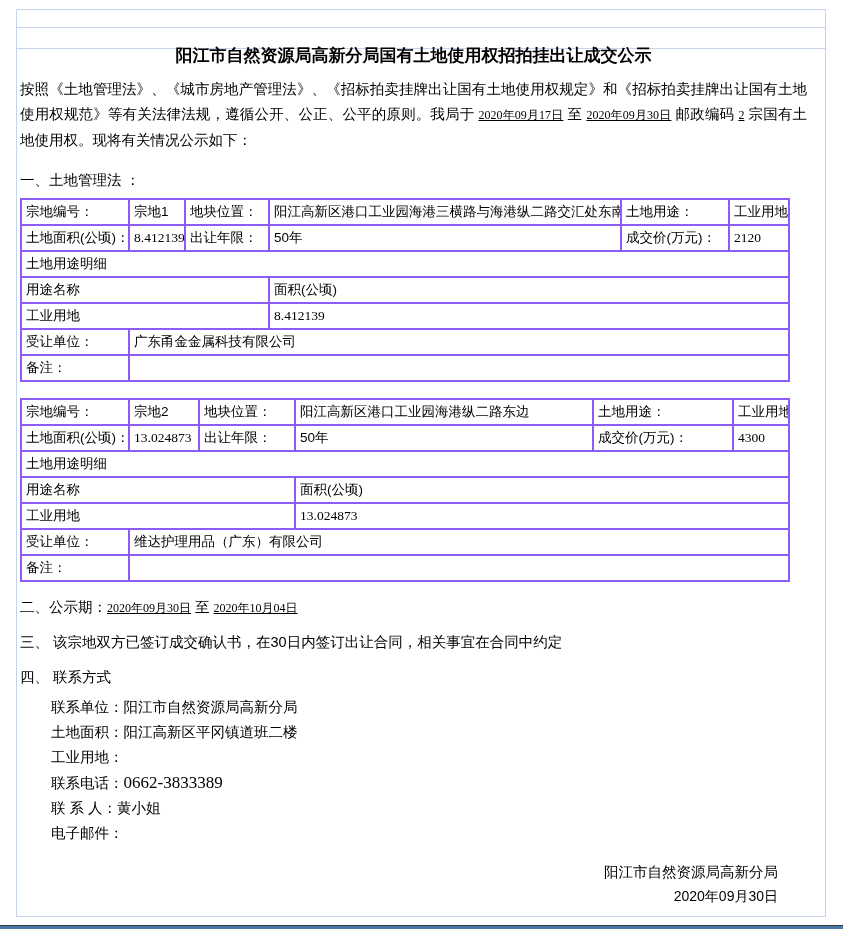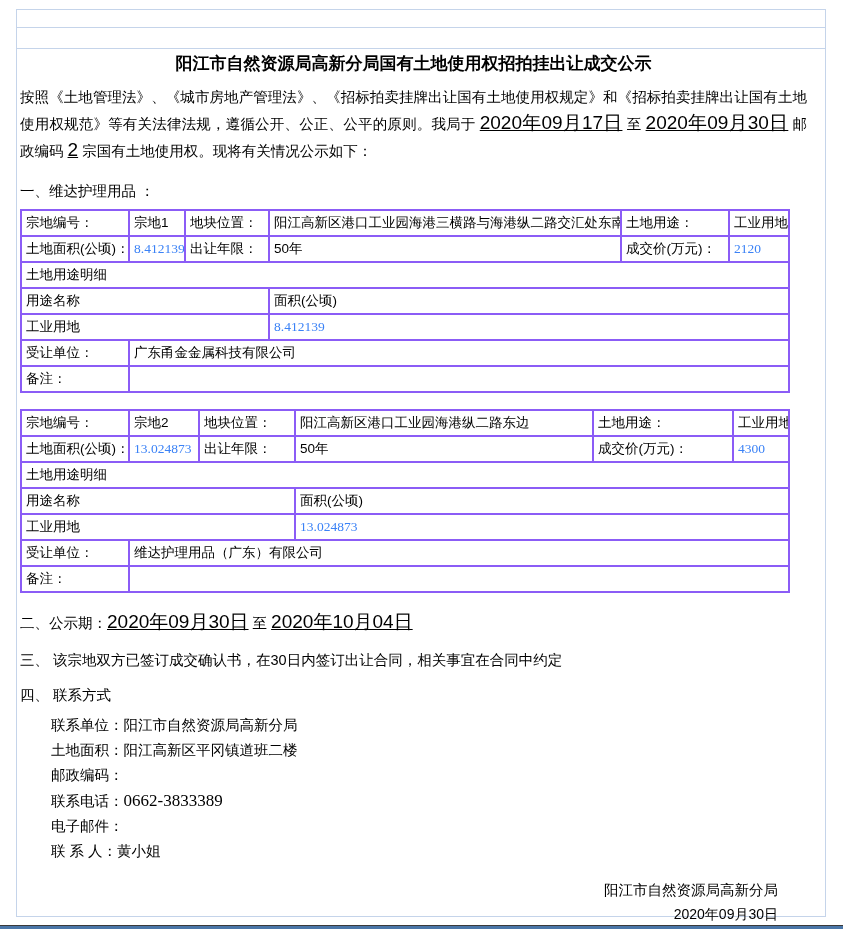--- a/index.html
+++ b/index.html
@@ -43,21 +43,21 @@
     height: 4px;
     background: #4a76a8;
     border-top: 1px solid #3a3a3a;
     box-sizing: border-box;
   }
 
   
   #doc-body {
     position: absolute;
     left: 17px;
-    top: 48px;
+    top: 40px;
     width: 793px;
   }
 
   .doc-title {
     text-align: center;
     font-weight: bold;
     font-size: 17px;
     letter-spacing: 0px;
     margin: 4px 0 10px 0;
   }
@@ -65,22 +65,22 @@
   .intro-para {
     font-size: 14.5px;
     line-height: 25px;
     text-align: justify;
     text-justify: inter-ideograph;
     padding: 0 3px 0 3px;
     margin: 0;
   }
   .udl { text-decoration: underline; }
   .num-inline {
-    font-family: Liberation Sans, sans-serif;
-    font-size: 19px;
+    font-family: Liberation Serif, serif;
+    font-size: 12px;
   }
 
   .section-head {
     font-size: 14.5px;
     margin: 18px 0 8px 3px;
   }
   .section-head.spaced { margin-top: 16px; }
 
   
   table.parcel {
@@ -95,21 +95,21 @@
     padding: 1px 4px;
     font-size: 13.5px;
     vertical-align: middle;
     line-height: 18px;
     overflow: hidden;
     white-space: nowrap;
   }
   td.num {
     font-family: "Liberation Serif", "DejaVu Serif", serif;
     font-size: 12px;
-    color: #3b82f6;
+    color: #000000;
   }
   td.blank { }
 
   
   .contact-block {
     margin: 4px 0 3px 34px;
     font-size: 14.5px;
     line-height: 25px;
   }
   .contact-line .clabel { }
@@ -146,21 +146,21 @@
   <p class="intro-para">
     <span>按照《土地管理法》、《城市房地产管理法》、《招标拍卖挂牌出让国有土地使用权规定》和《招标拍卖挂牌出让国有土地使用权规范》等有关法律法规，遵循公开、公正、公平的原则。我局于</span>
     <span class="udl num-inline">2020年09月17日</span>
     <span>至</span>
     <span class="udl num-inline">2020年09月30日</span>
     <span>邮政编码</span>
     <span class="udl num-inline">2</span>
     <span>宗国有土地使用权。现将有关情况公示如下：</span>
   </p>
 
-  <div class="section-head">一、维达护理用品 ：</div>
+  <div class="section-head">一、土地管理法 ：</div>
 
   <table class="parcel">
     <colgroup>
       <col style="width:108px">
         <col style="width:56px">
         <col style="width:84px">
       <col style="width:352px">
         <col style="width:108px">
         <col style="width:60px">
     </colgroup>
@@ -262,30 +262,30 @@
   <div class="section-head spaced">四、 联系方式</div>
 
   <div class="contact-block">
     <div class="contact-line">
       <span class="clabel">联系单位：</span><span class="cval">阳江市自然资源局高新分局</span>
     </div>
     <div class="contact-line">
       <span class="clabel">土地面积：</span><span class="cval">阳江高新区平冈镇道班二楼</span>
     </div>
     <div class="contact-line">
-      <span class="clabel">邮政编码：</span><span class="cval"></span>
+      <span class="clabel">工业用地：</span><span class="cval"></span>
     </div>
     <div class="contact-line">
       <span class="clabel">联系电话：</span><span class="cval num">0662-3833389</span>
     </div>
     <div class="contact-line">
+      <span class="clabel">联 系 人：</span><span class="cval">黄小姐</span>
+    </div>
+    <div class="contact-line">
       <span class="clabel">电子邮件：</span><span class="cval"></span>
-    </div>
-    <div class="contact-line">
-      <span class="clabel">联 系 人：</span><span class="cval">黄小姐</span>
     </div>
   </div>
 
   <div class="signature">
     <div>阳江市自然资源局高新分局</div>
     <div class="sdate">2020年09月30日</div>
   </div>
 
 </div>
 

